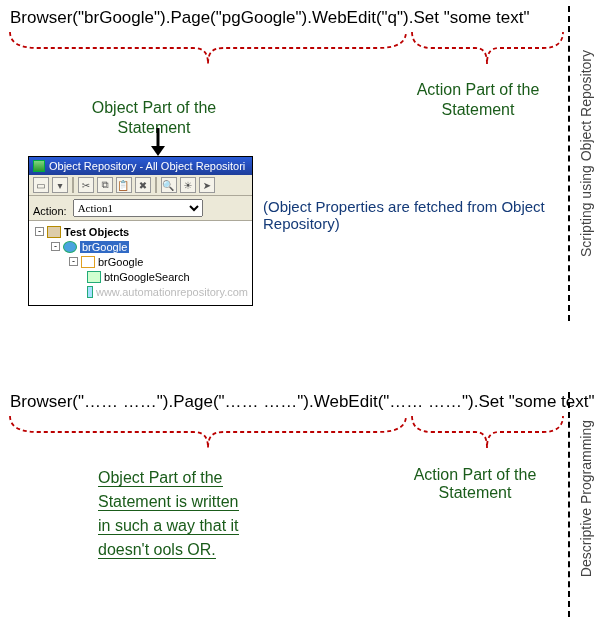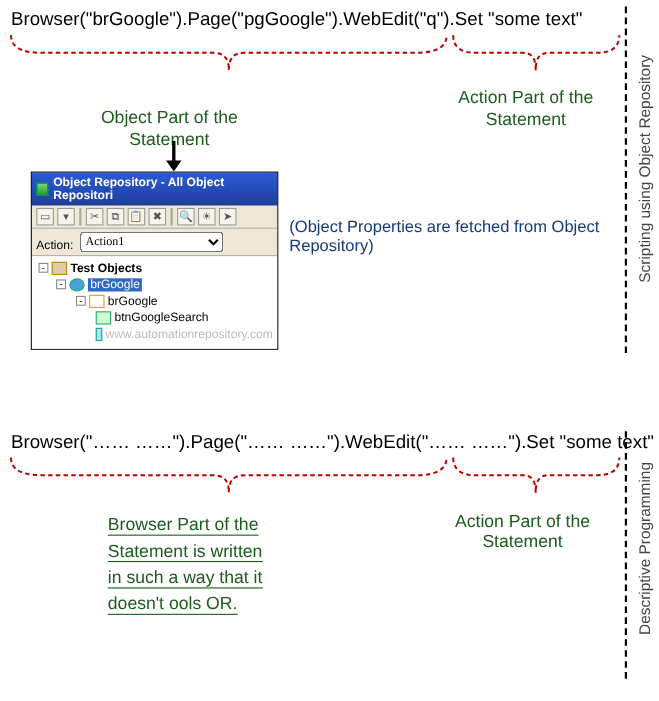--- a/index.html
+++ b/index.html
@@ -111,21 +111,21 @@
   left: 20px;
   width: 225px;
   font-family: Tahoma, Arial, sans-serif;
   font-size: 11px;
   border: 1px solid #000;
   background: #ece9d8;
 }
 .orwin .titlebar {
   background: linear-gradient(#2a5bd7, #1e3e9b);
   color: #fff;
-  font-weight: bold;
+  font-weight: normal;
   font-size: 11px;
   padding: 3px 4px;
   display: flex;
   align-items: center;
   gap: 4px;
 }
 .orwin .titlebar .ticon {
   width: 12px; height: 12px;
   background: linear-gradient(#7fd47f,#2a9a2a);
   border: 1px solid #0a4;
@@ -308,19 +308,19 @@
       <path d="M2 2 C2 12 10 18 30 18 L185 18 C195 18 200 22 200 34 C200 22 205 18 215 18 L370 18 C390 18 398 12 398 2"></path>
     </svg>
   </div>
   <div class="brace" style="top:22px; left:402px; width:155px; height:40px;">
     <svg width="155" height="40">
       <path d="M2 2 C2 12 8 18 22 18 L65 18 C73 18 77 22 77 34 C77 22 81 18 89 18 L133 18 C147 18 153 12 153 2"></path>
     </svg>
   </div>
 
   <div class="ann-bot-left">
-    <span>Browser Part of the</span><br>
+    <span>Object Part of the</span><br>
     <span>Statement is written</span><br>
     <span>in such a way that it</span><br>
     <span>doesn't ools OR.</span>
   </div>
   <div class="ann-bot-right">Action Part of the Statement</div>
 </div>
 
 </body></html>

